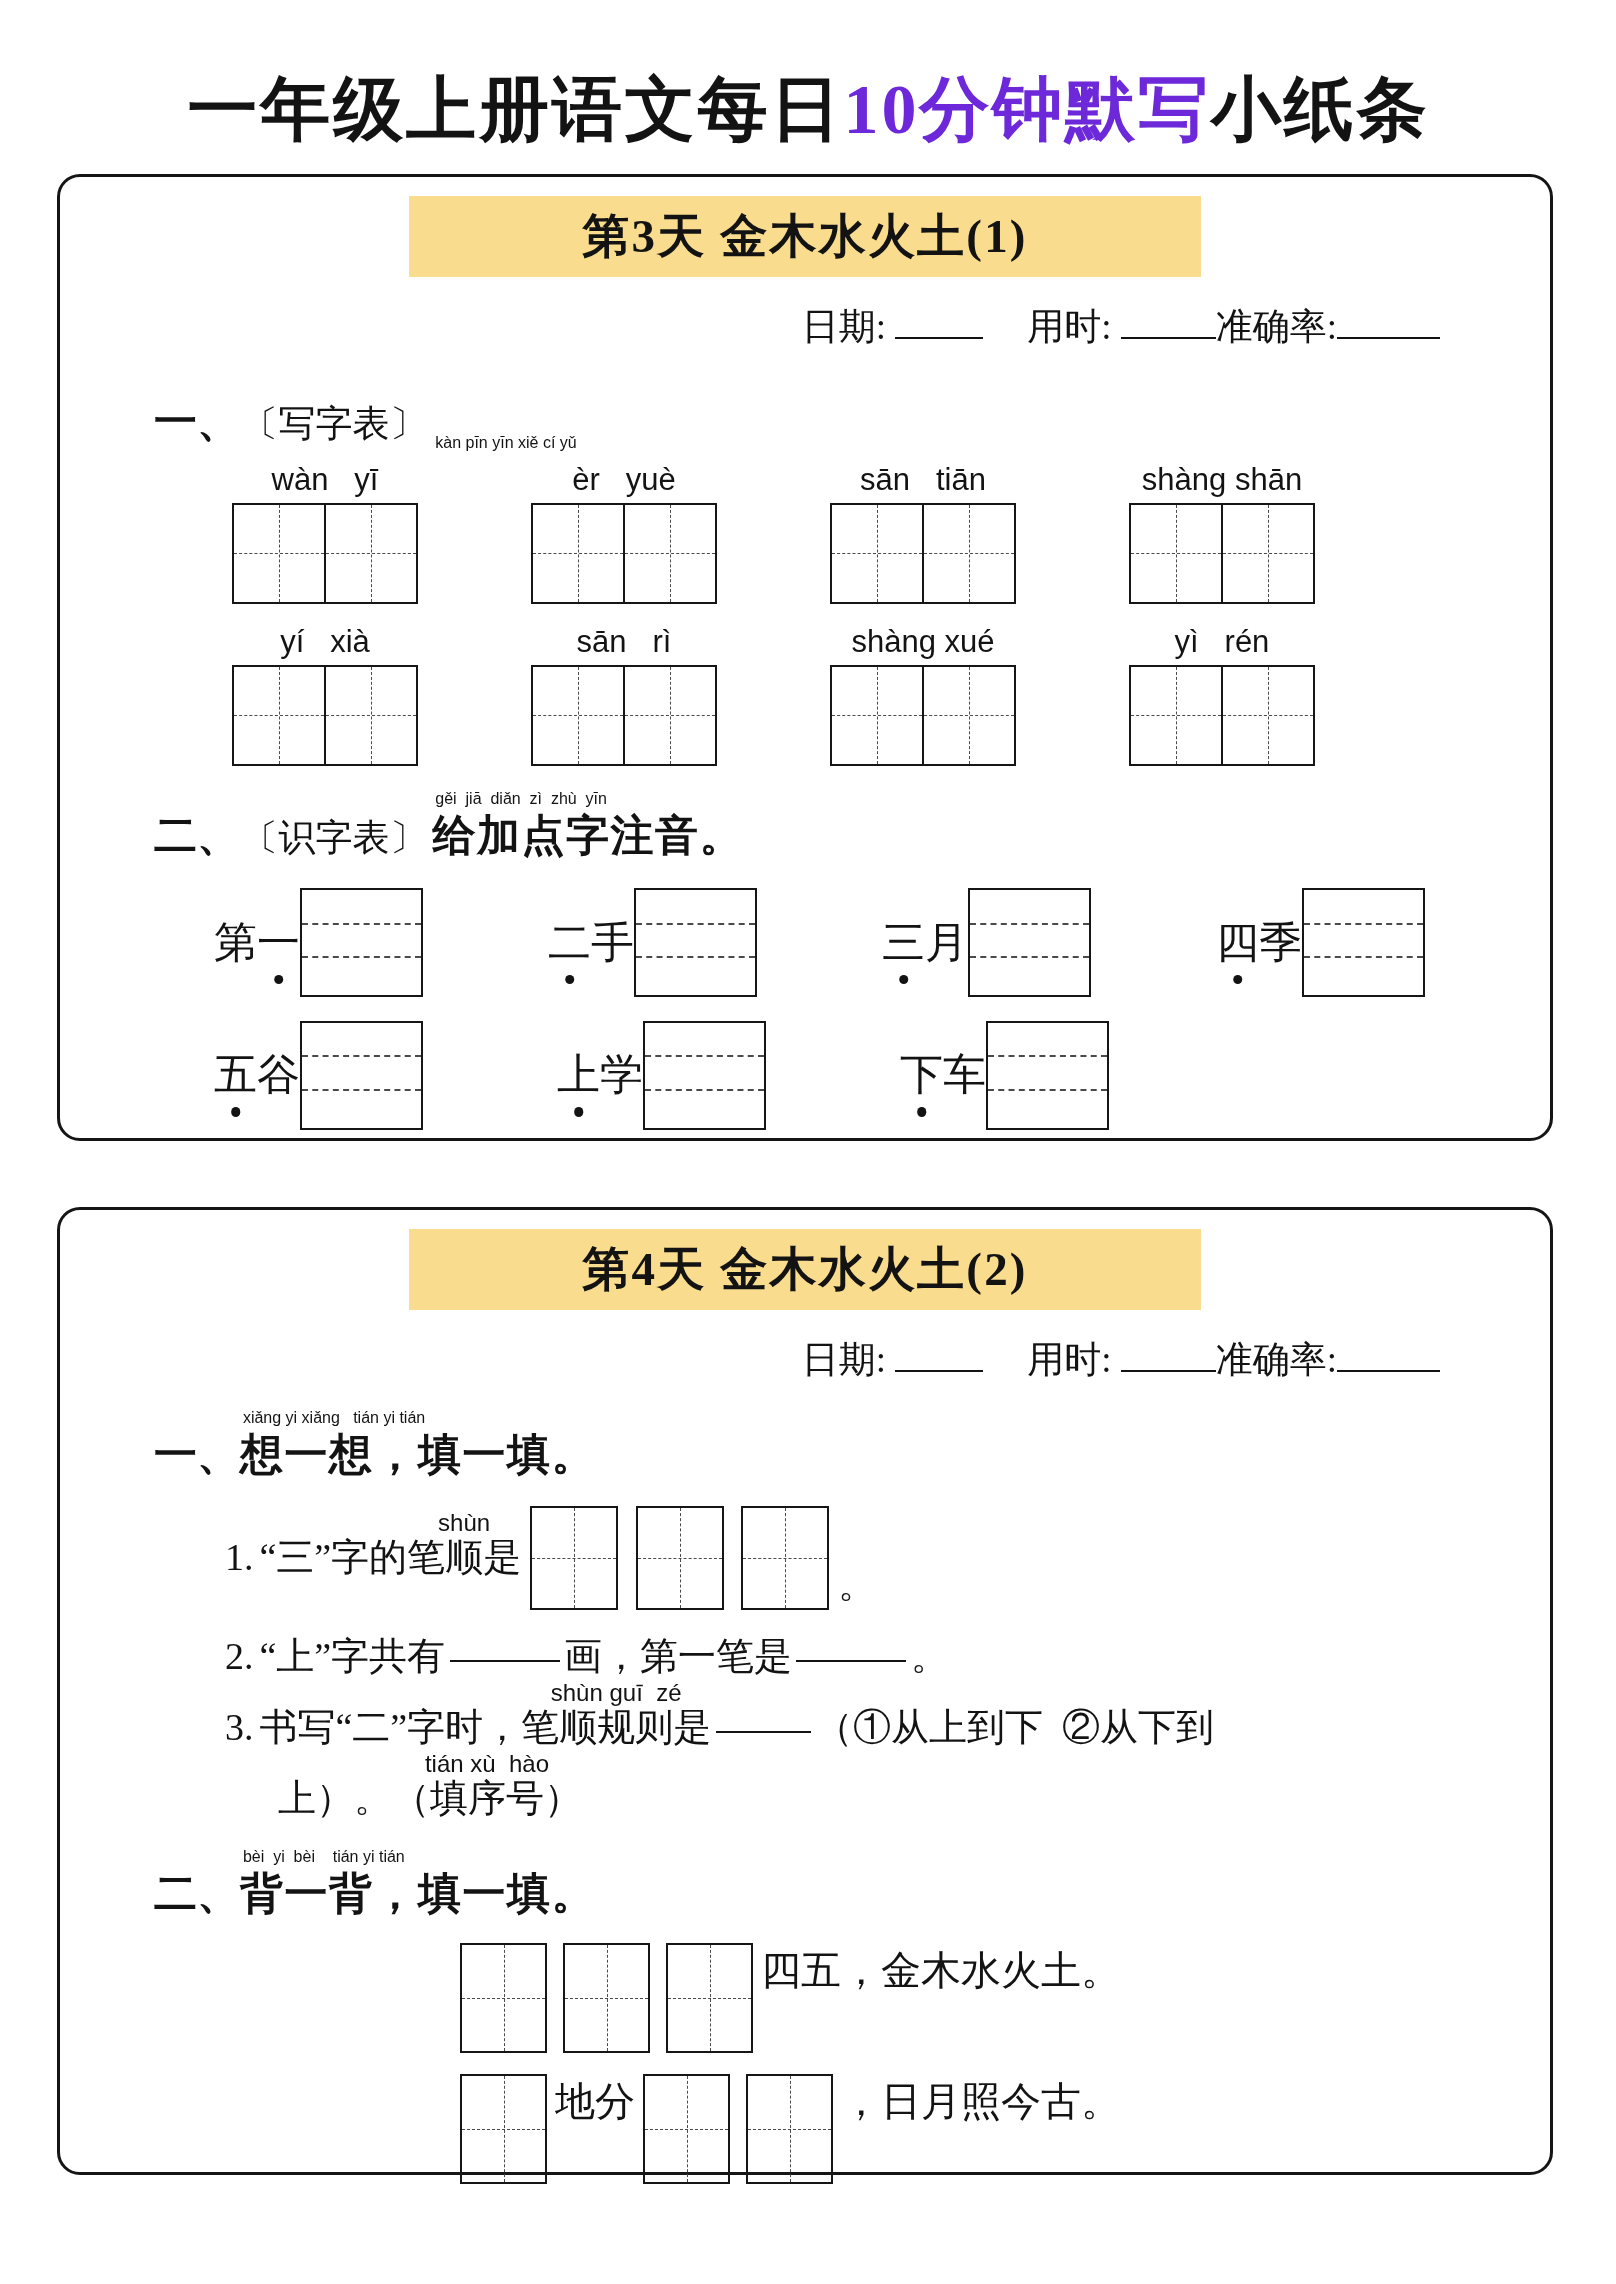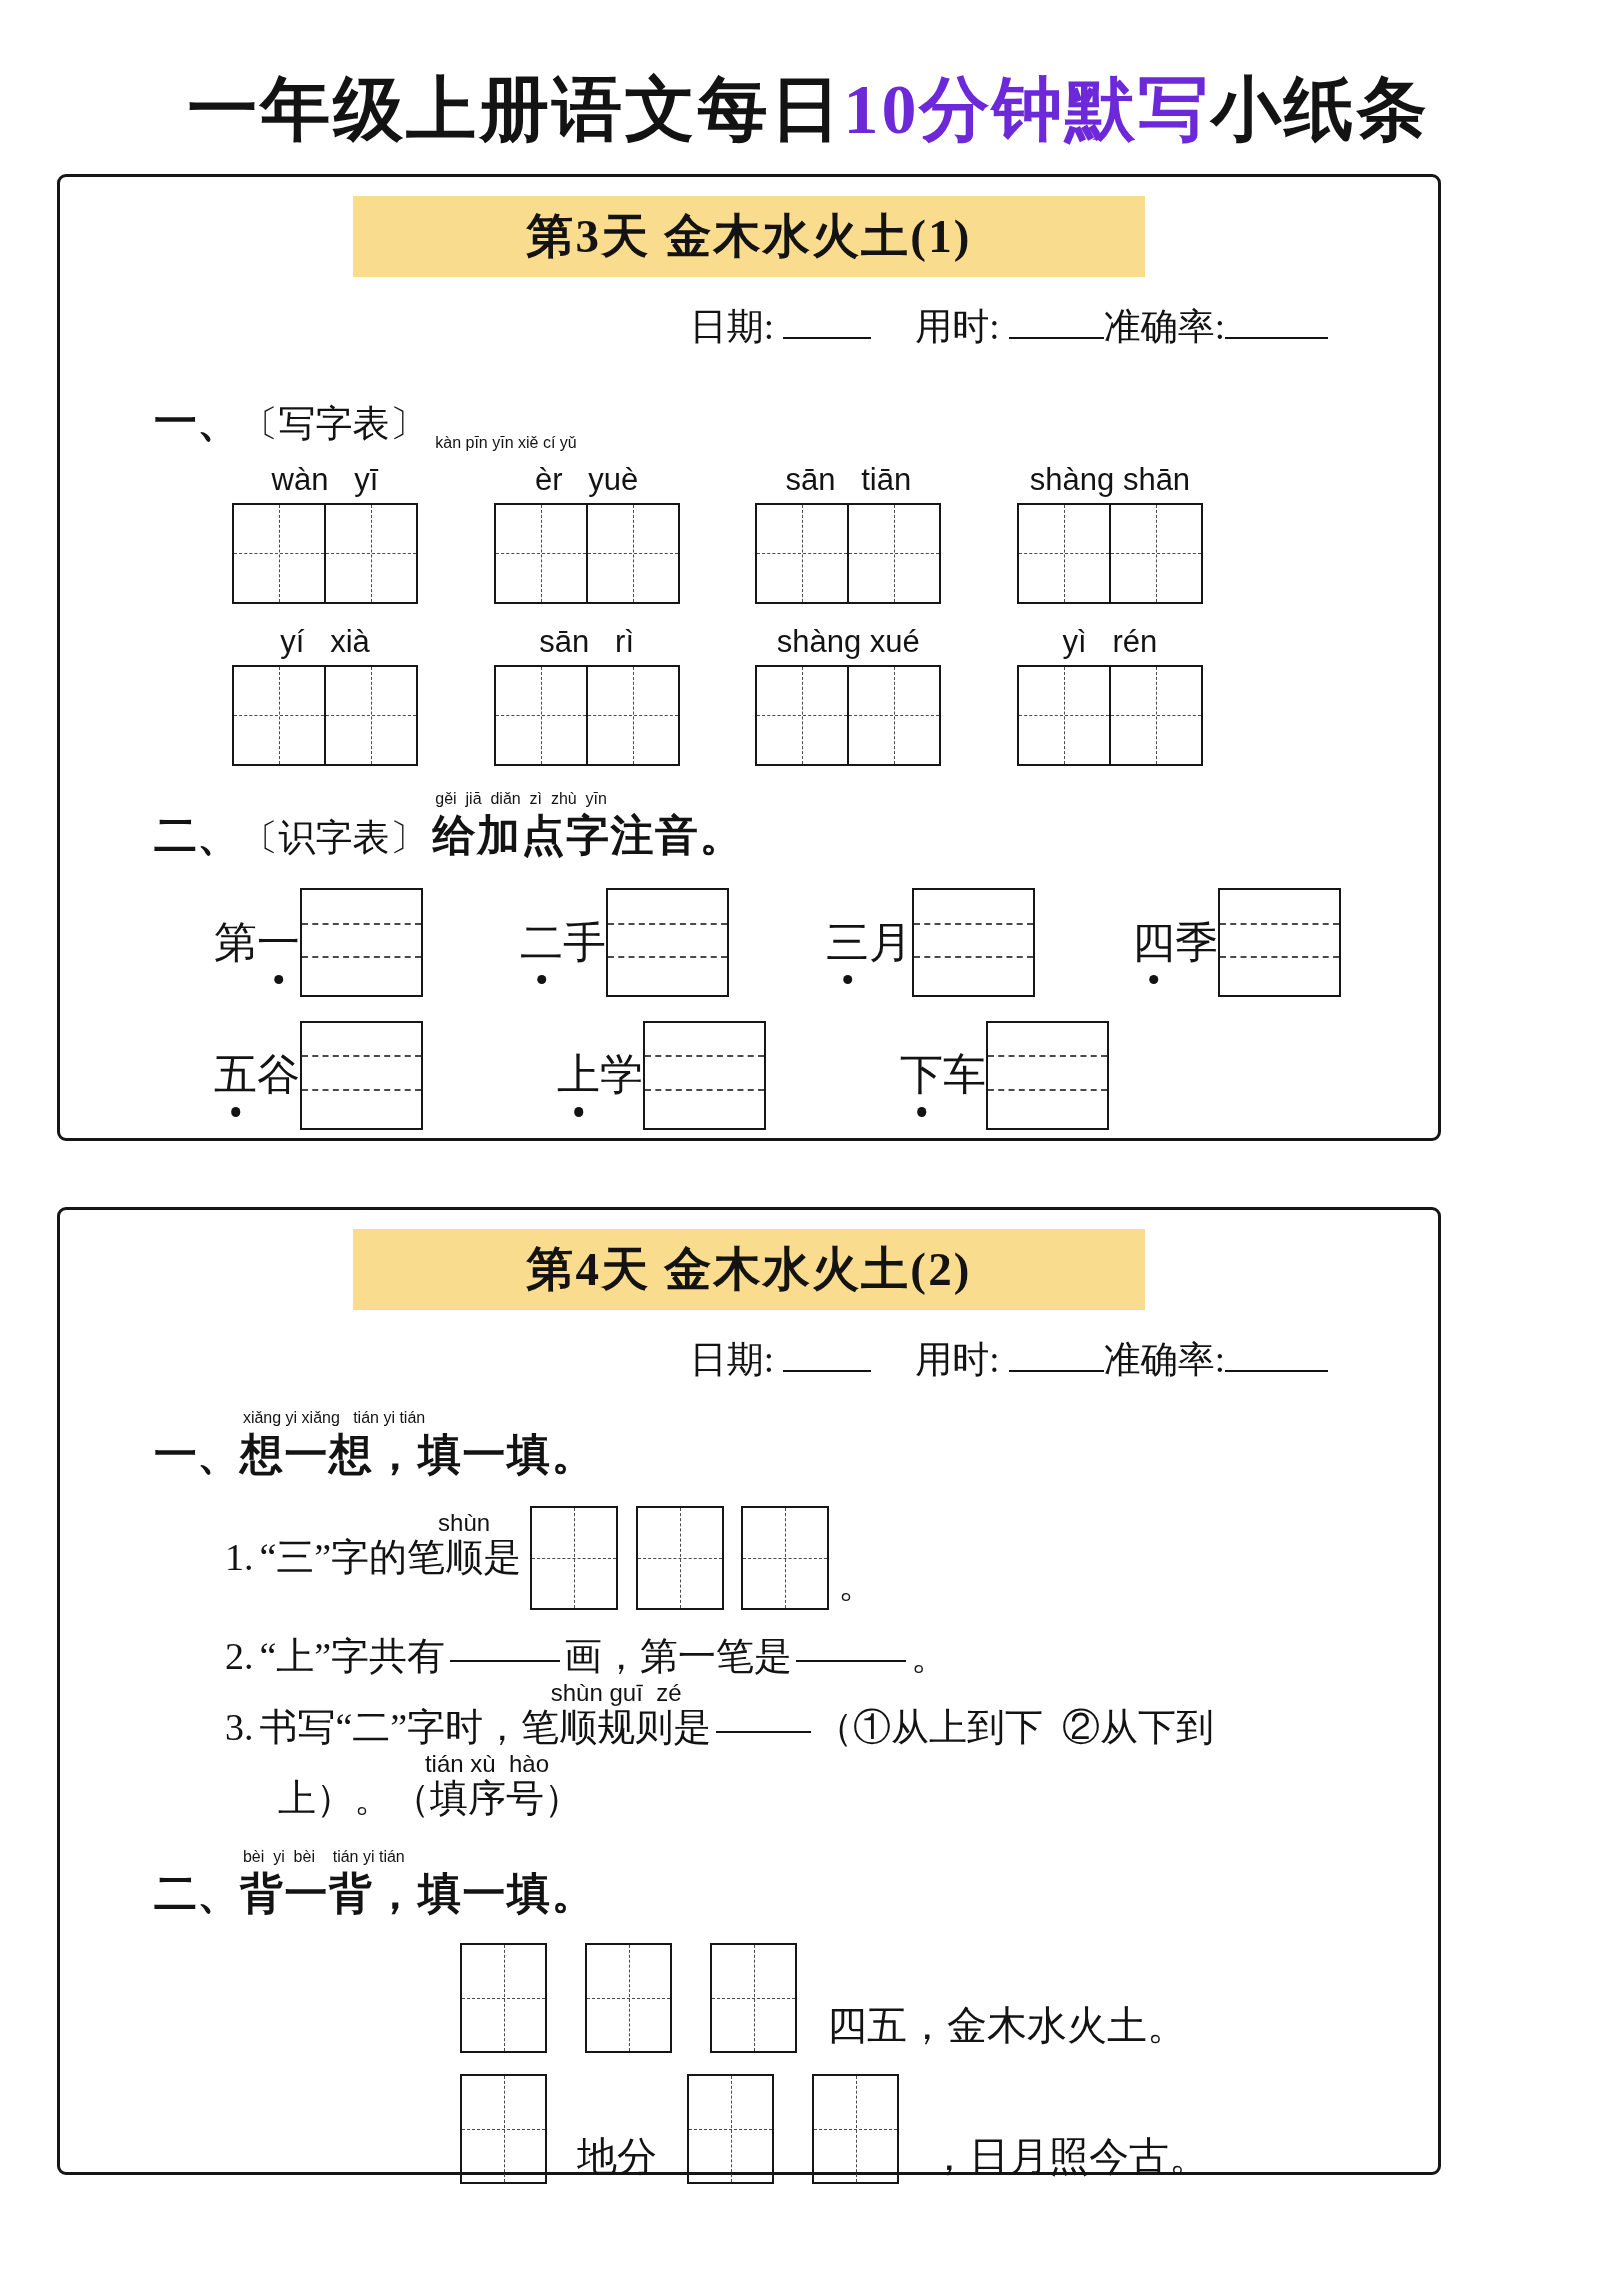--- a/index.html
+++ b/index.html
@@ -10,22 +10,22 @@
     font-family:"Liberation Serif", serif;
     overflow:hidden;
   }
   .page-title{
     position:absolute;top:63px;left:0;width:100%;
     text-align:center;font-weight:bold;font-size:70px;letter-spacing:2.9px;
     font-family:"Liberation Serif", serif;
     white-space:nowrap;
   }
   .card{
-    position:absolute;left:57px;width:1384px;
-    border:3.7px solid #151515;border-radius:9px;background:#fff;
+    position:absolute;left:57px;width:1496px;
+    border:3.7px solid #151515;border-radius:23px;background:#fff;
     box-sizing:border-box;
   }
   #card1{top:174px;height:967px;}
   #card2{top:1207px;height:968px;}
   .band{
     width:792px;margin:19px auto 0;background:#f9dc8e;
     text-align:center;font-size:47px;font-weight:bold;
     padding:8.8px 0;letter-spacing:2.2px;
   }
   .meta-row{
@@ -85,21 +85,21 @@
     font-family:"Liberation Sans", sans-serif;font-size:24px;white-space:pre;
   }
   .q-line .blank{margin:0 4.4px;width:103px;}
   .tzg1{
     display:inline-block;width:88px;height:104px;border:2.9px solid #161616;
     position:relative;margin:0 8.8px;flex:none;box-sizing:border-box;
   }
   .tzg1::before{content:"";position:absolute;top:0;bottom:0;left:50%;border-left:1.5px dashed #4a4a4a;}
   .tzg1::after{content:"";position:absolute;left:0;right:0;top:50%;border-top:1.5px dashed #4a4a4a;}
   
-  .fill-line{display:flex;align-items:flex-end;margin:20.5px 0 0 400px;font-size:40px;white-space:nowrap;gap:22px;}
+  .fill-line{display:flex;align-items:flex-start;margin:20.5px 0 0 400px;font-size:40px;white-space:nowrap;}
   .fill-line .tzg1{width:87px;height:110px;margin:0 8px;}
   .fill-line .tzg1:first-child{margin-left:0;}
 </style>
 </head>
 <body>
 
 <div class="page">
 
   <div class="page-title"><span>一年级上册语文每日</span><span class="red" style="color: #6d28d9; text-align: center;">10分钟默写</span><span>小纸条</span></div>
 

